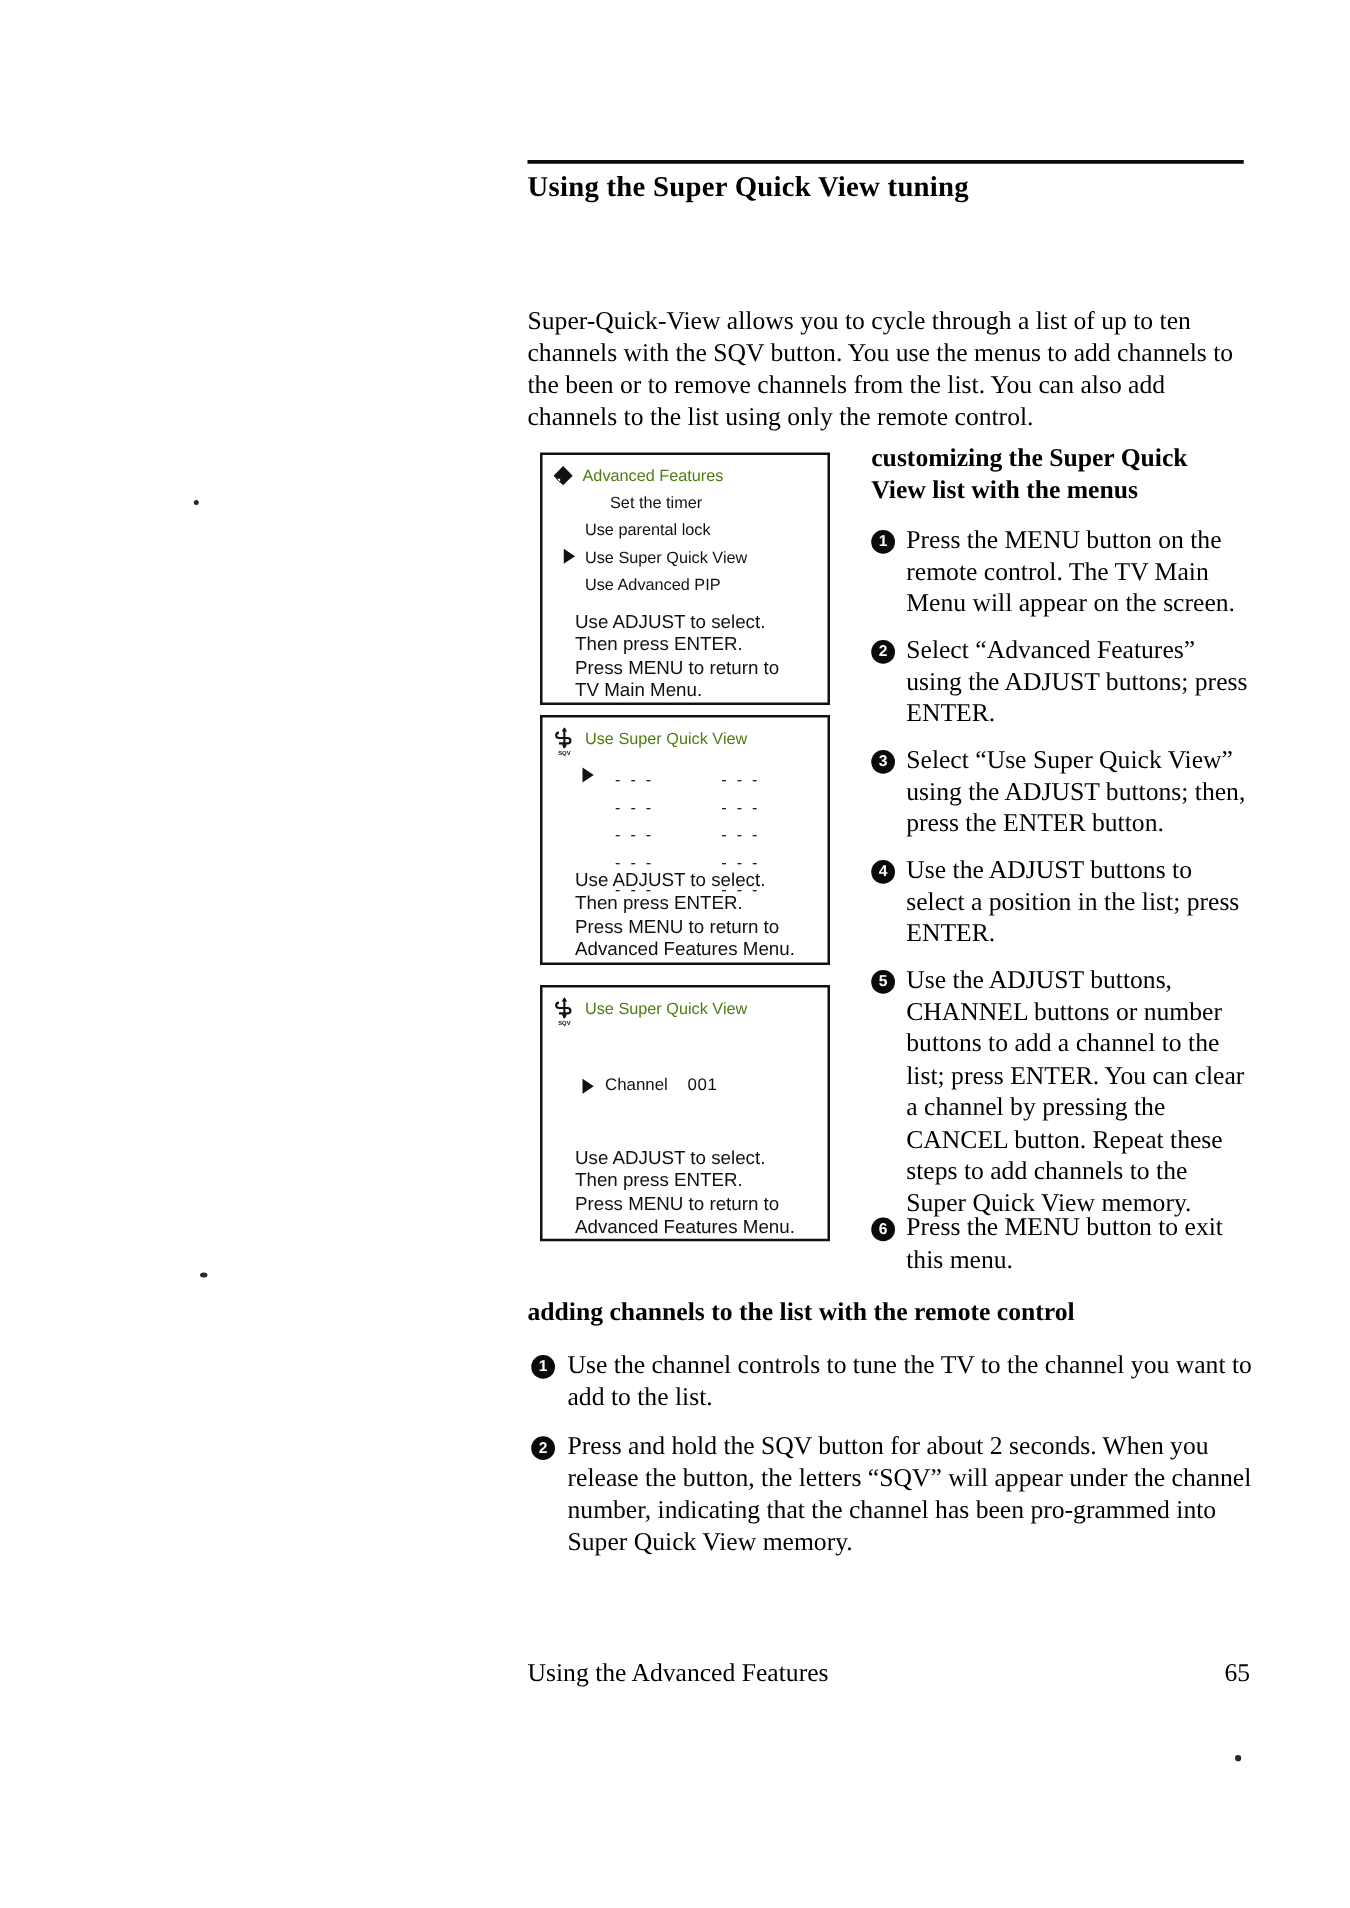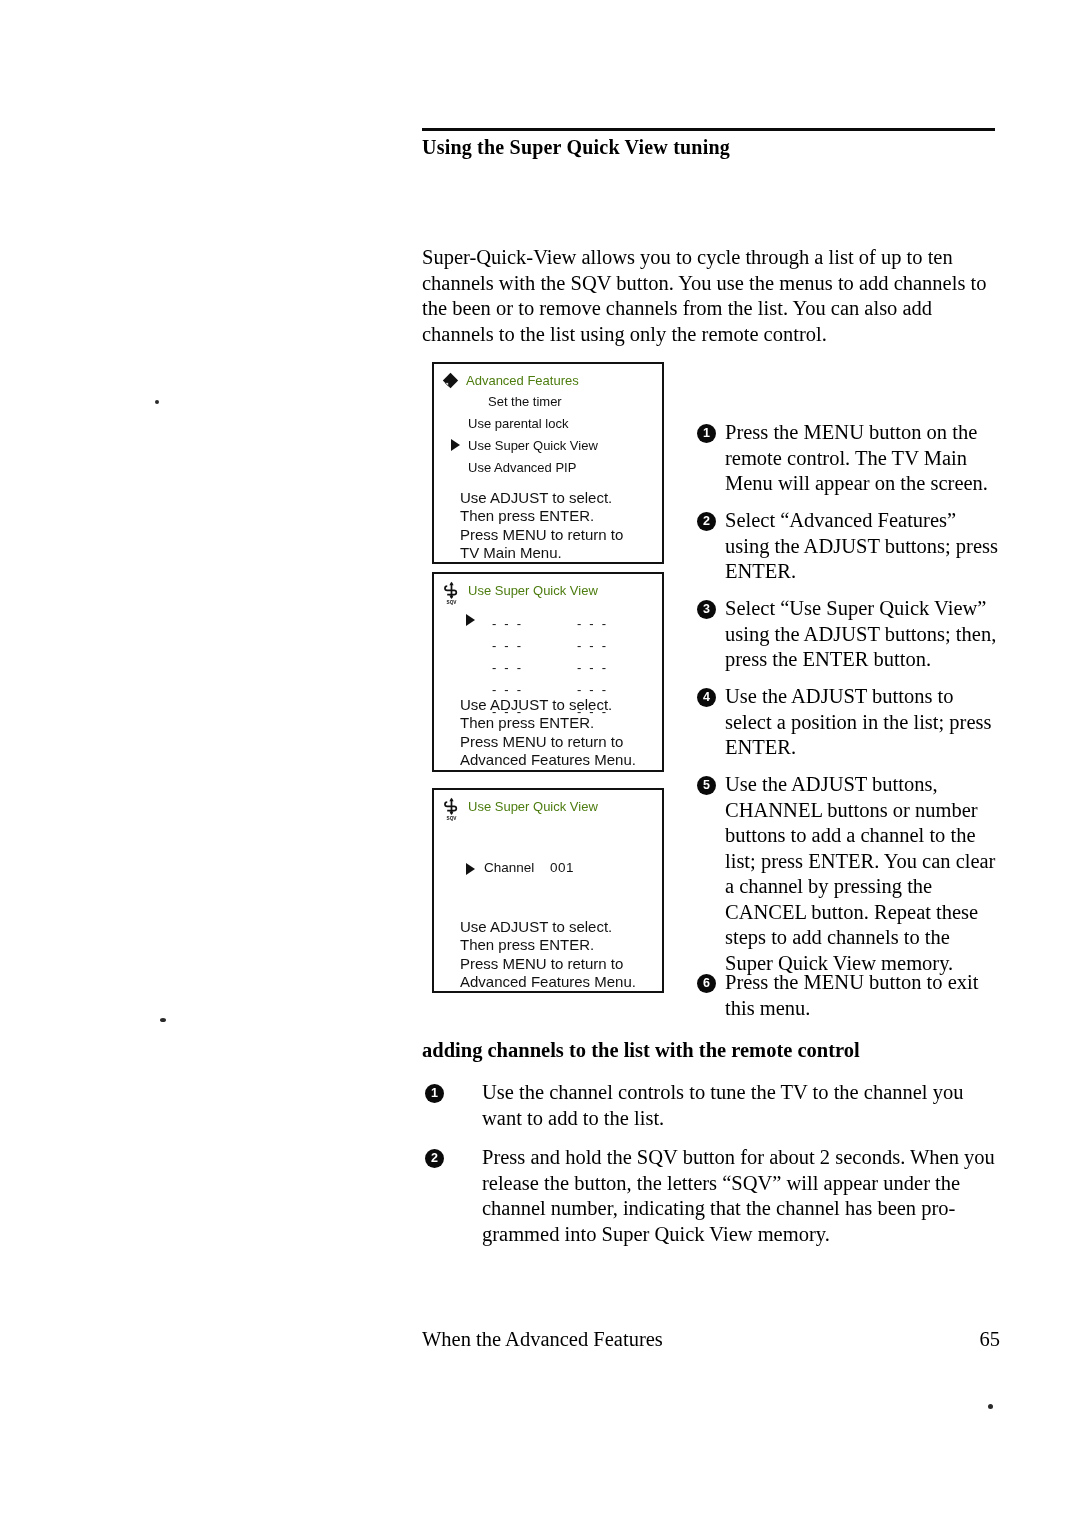--- a/index.html
+++ b/index.html
@@ -31,21 +31,21 @@
     top: 128px;
     width: 573px;
     height: 3px;
     background: #0b0b0b;
   }
   .page-title {
     position: absolute;
     left: 422px;
     top: 136px;
     width: 600px;
-    font-size: 20px;
+    font-size: 23px;
     font-weight: bold;
     letter-spacing: 0.2px;
     line-height: 1.18;
   }
 
   
   .intro {
     position: absolute;
     left: 422px;
     top: 245px;
@@ -230,21 +230,21 @@
   .bottom-heading {
     position: absolute;
     left: 422px;
     top: 1038px;
     width: 600px;
     font-size: 20.5px;
     font-weight: bold;
     line-height: 25px;
   }
   .bt-step { left: 425px; width: 580px; }
-  .bt-step .step-text { margin-left: 38px; width: 550px; }
+  .bt-step .step-text { margin-left: 10px; width: 550px; }
   #bt-step-1 { top: 1080px; }
   #bt-step-2 { top: 1145px; }
 
   
   .footer-left {
     position: absolute;
     left: 422px;
     top: 1328px;
     font-size: 20.5px;
   }
@@ -375,20 +375,21 @@
 
       <div class="sb-footnotes" style="top:128px;">
         <div>Use ADJUST to select.</div>
         <div>Then press ENTER.</div>
         <div>Press MENU to return to</div>
         <div>Advanced Features Menu.</div>
       </div>
     </div>
   </div>
 
+  <div class="rc-heading">customizing the Super Quick View list with the menus</div>
 
   <div class="step rc-step" id="rc-step-1">
     <span class="step-num">1</span>
     <span class="step-text">Press the MENU button on the remote control. The TV Main Menu will appear on the screen.</span>
   </div>
   <div class="step rc-step" id="rc-step-2">
     <span class="step-num">2</span>
     <span class="step-text">Select “Advanced Features” using the ADJUST buttons; press ENTER.</span>
   </div>
   <div class="step rc-step" id="rc-step-3">
@@ -412,20 +413,20 @@
 
   <div class="step bt-step" id="bt-step-1">
     <span class="step-num">1</span>
     <span class="step-text">Use the channel controls to tune the TV to the channel you want to add to the list.</span>
   </div>
   <div class="step bt-step" id="bt-step-2">
     <span class="step-num">2</span>
     <span class="step-text">Press and hold the SQV button for about 2 seconds. When you release the button, the letters “SQV” will appear under the channel number, indicating that the channel has been pro-grammed into Super Quick View memory.</span>
   </div>
 
-  <div class="footer-left">When the Advanced Features</div>
+  <div class="footer-left">Using the Advanced Features</div>
   <div class="footer-right">65</div>
 
   <div class="speck" style="left:155px; top:400px; width:4px; height:4px;"></div>
   <div class="speck" style="left:160px; top:1018px; width:6px; height:4px;"></div>
   <div class="speck" style="left:988px; top:1404px; width:5px; height:5px;"></div>
 
 </div>
 
 </body></html>

